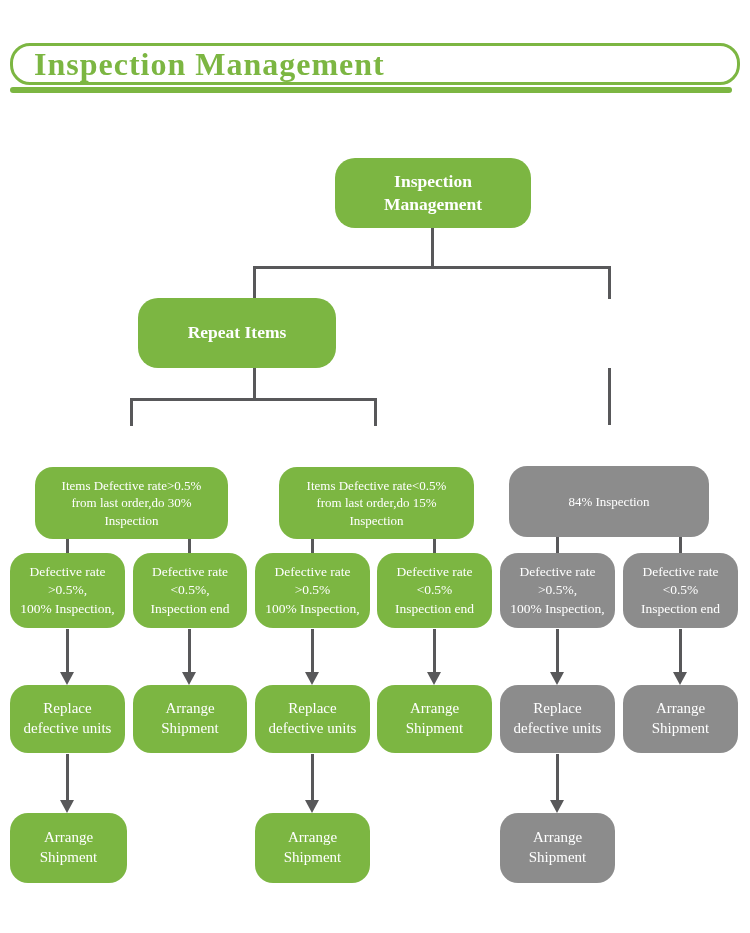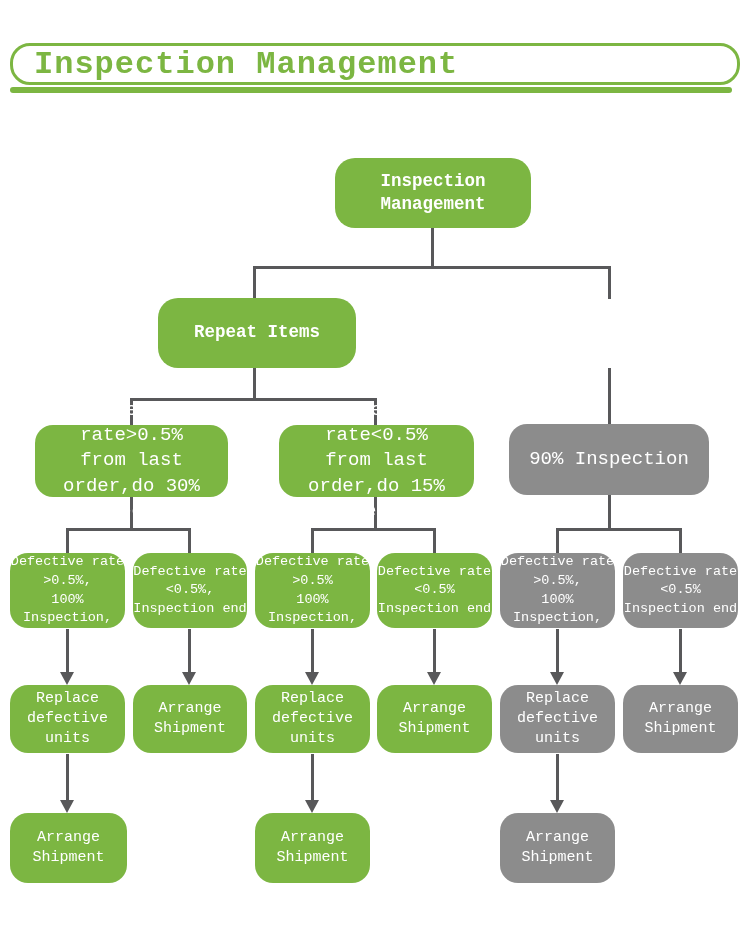--- a/index.html
+++ b/index.html
@@ -6,21 +6,21 @@
     --green:#7CB642;
     --gray:#8C8C8C;
     --line:#58585A;
     --node-text:#FFFFFF;
     --title-green:#7CB642;
     --background:#FFFFFF;
   }
   html,body{margin:0;padding:0;background:#fff;}
   .page{
     position:relative;width:744px;height:933px;background:var(--background);
-    font-family:Liberation Mono, monospace;overflow:hidden;
+    font-family:Liberation Serif, serif;overflow:hidden;
   }
   
   .hdr-outline{
     position:absolute;left:10px;top:43px;width:724px;height:36px;
     border:3px solid var(--title-green);border-radius:20px;
   }
   .hdr-bar{
     position:absolute;left:10px;top:87px;width:722px;height:6px;
     background:var(--title-green);border-radius:3px;
   }
@@ -31,21 +31,21 @@
   }
   
   .node{
     position:absolute;display:flex;align-items:center;justify-content:center;
     text-align:center;color:var(--node-text);white-space:pre-line;
     border-radius:18px;line-height:1.33;
   }
   .node.big{border-radius:20px;font-size:17.5px;font-weight:bold;}
   .node.green{background:var(--green);}
   .node.gray{background:var(--gray);}
-  .node.l3{font-size:19px;}
+  .node.l3{font-size:13px;margin-top:42px;}
   .node.l4{font-size:13.5px;line-height:1.38;}
   .node.l5{font-size:15px;}
   
   .vline{position:absolute;width:3px;background:var(--line);}
   .hline{position:absolute;height:3px;background:var(--line);}
   .ahead{
     position:absolute;width:0;height:0;
     border-left:7px solid transparent;border-right:7px solid transparent;
     border-top:13px solid var(--line);
   }
@@ -103,29 +103,29 @@
     <div class="ahead" style="left:60px;top:800px"></div>
     <div class="vline" style="left:311px;top:754px;height:46px"></div>
     <div class="ahead" style="left:305px;top:800px"></div>
     <div class="vline" style="left:556px;top:754px;height:46px"></div>
     <div class="ahead" style="left:550px;top:800px"></div>
   </div>
 
   <div class="node green big" style="left:335px;top:158px;width:196px;height:70px">Inspection
 Management</div>
 
-  <div class="node green big" style="left:158px;top:298px;width:198px;height:70px">Repeat Items</div>
+  <div class="node green big" style="left:138px;top:298px;width:198px;height:70px">Repeat Items</div>
 
   <div class="node green l3" style="left:35px;top:425px;width:193px;height:72px">Items Defective rate&gt;0.5%
 from last order,do 30%
 Inspection</div>
   <div class="node green l3" style="left:279px;top:425px;width:195px;height:72px">Items Defective rate&lt;0.5%
 from last order,do 15%
 Inspection</div>
-  <div class="node gray l3" style="left:509px;top:424px;width:200px;height:71px">90% Inspection</div>
+  <div class="node gray l3" style="left:509px;top:424px;width:200px;height:71px">84% Inspection</div>
 
   <div class="node green l4" style="left:10px;top:553px;width:115px;height:75px">Defective rate
 &gt;0.5%,
 100% Inspection,</div>
   <div class="node green l4" style="left:133px;top:553px;width:114px;height:75px">Defective rate
 &lt;0.5%,
 Inspection end</div>
   <div class="node green l4" style="left:255px;top:553px;width:115px;height:75px">Defective rate
 &gt;0.5%
 100% Inspection,</div>

